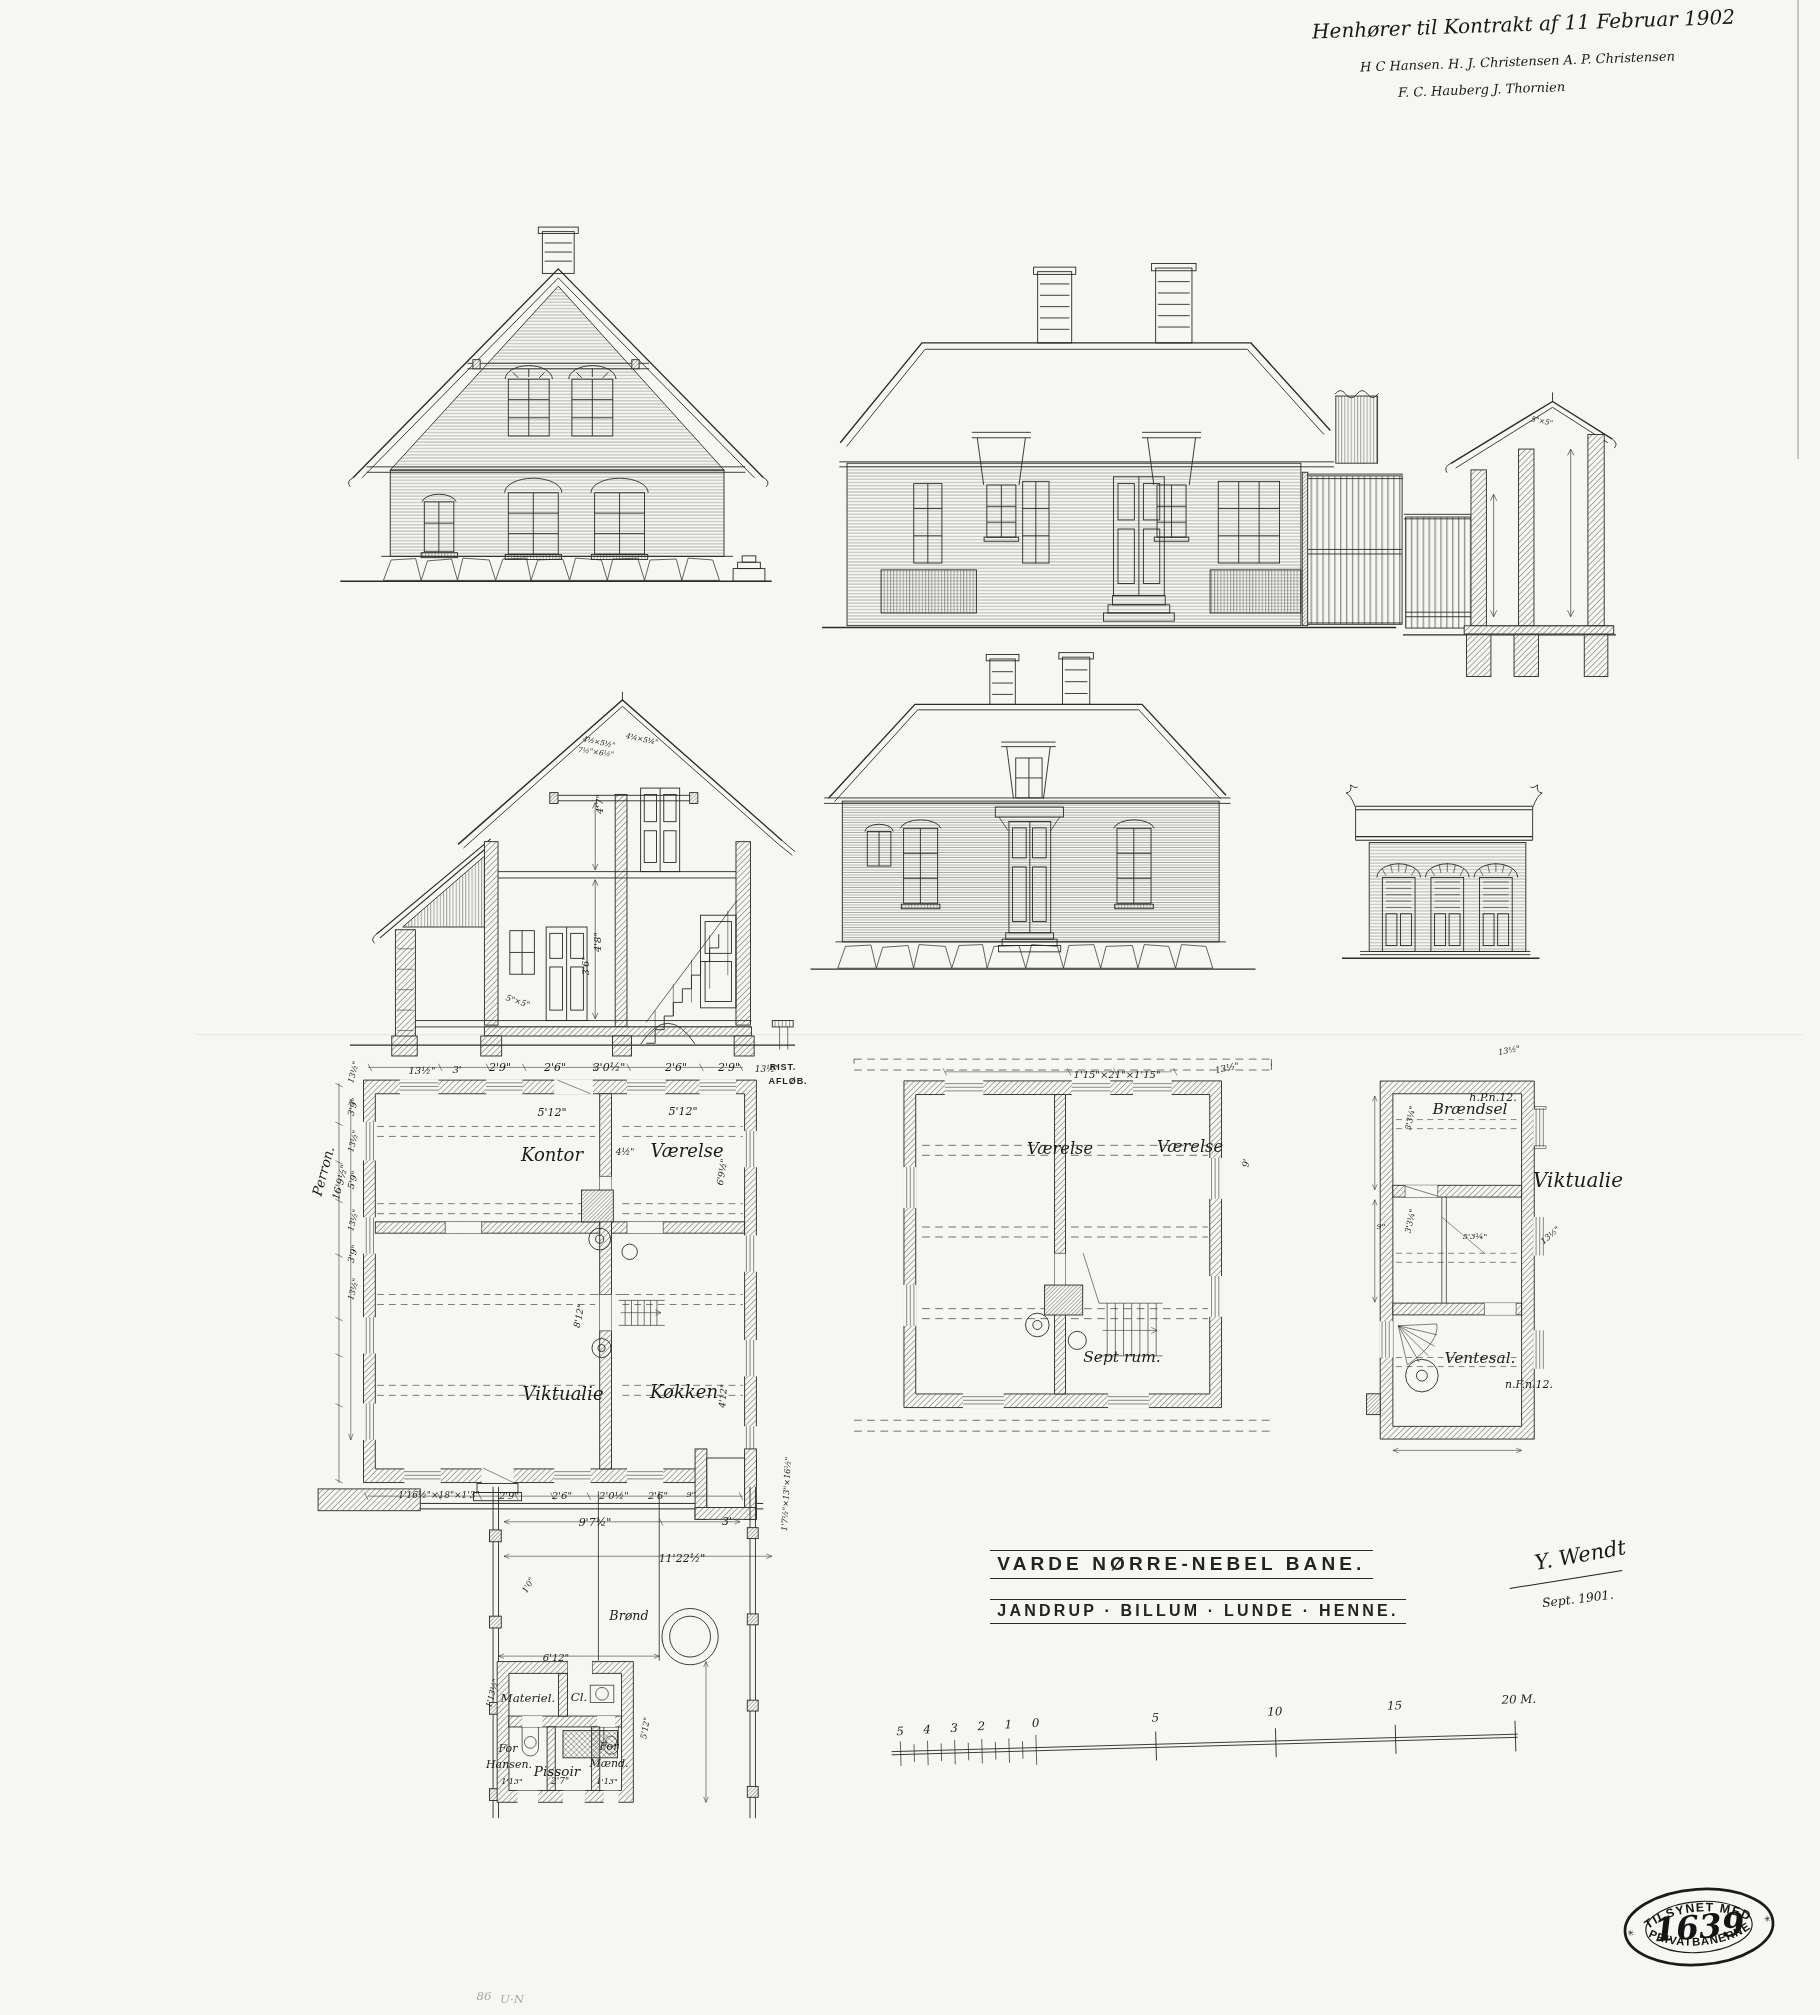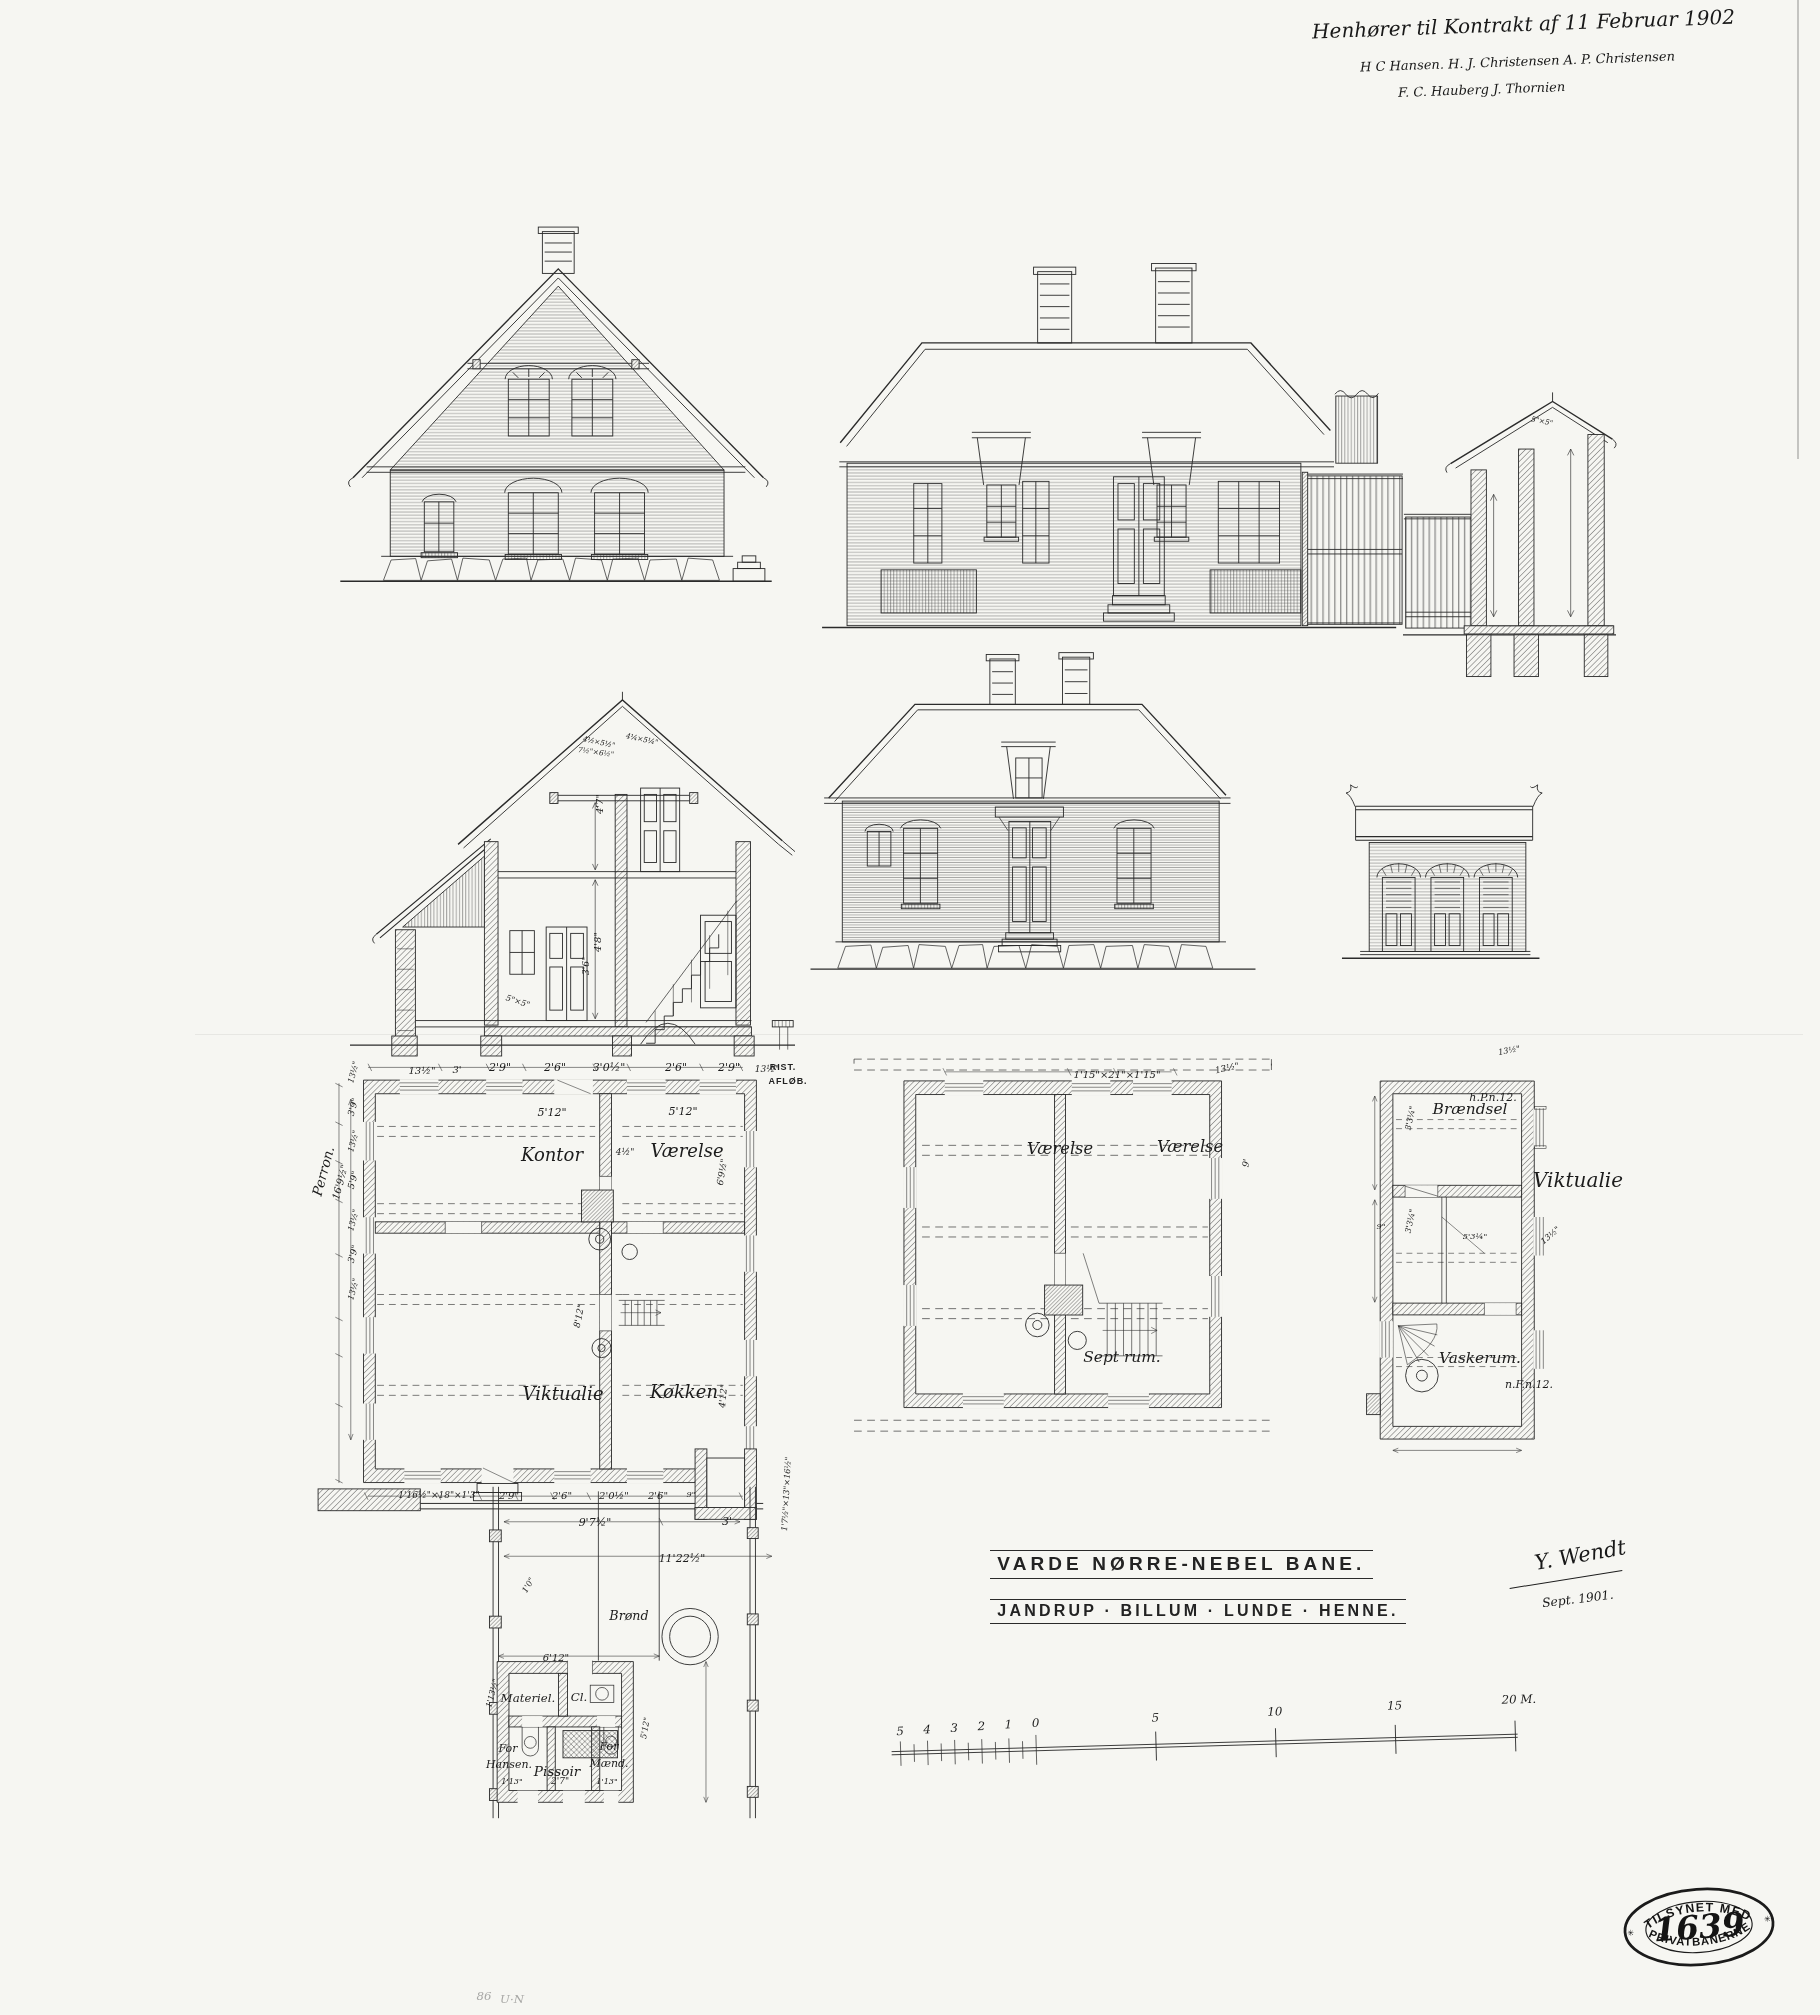--- a/index.html
+++ b/index.html
@@ -617,21 +617,21 @@
   <div id="labels" style="position:absolute;left:0;top:0;width:100%;height:100%;">
       <span class="ann script" style="left: 552px; top: 1154px; font-size: 18px; transform: translate(-50%, -50%) rotate(0deg);">Kontor</span>
       <span class="ann script" style="left: 687px; top: 1150px; font-size: 18px; transform: translate(-50%, -50%) rotate(0deg);">Værelse</span>
       <span class="ann script" style="left: 563px; top: 1393px; font-size: 18px; transform: translate(-50%, -50%) rotate(0deg);">Viktualie</span>
       <span class="ann script" style="left: 684px; top: 1391px; font-size: 18px; transform: translate(-50%, -50%) rotate(0deg);">Køkken</span>
       <span class="ann script" style="left: 1060px; top: 1148px; font-size: 16.3px; transform: translate(-50%, -50%) rotate(0deg);">Værelse</span>
       <span class="ann script" style="left: 1190px; top: 1146px; font-size: 16.3px; transform: translate(-50%, -50%) rotate(0deg);">Værelse</span>
       <span class="ann script" style="left: 1122px; top: 1357px; font-size: 15.4px; transform: translate(-50%, -50%) rotate(0deg);">Sept rum.</span>
       <span class="ann script" style="left: 1470px; top: 1109px; font-size: 15.4px; transform: translate(-50%, -50%) rotate(0deg);">Brændsel</span>
       <span class="ann script" style="left: 1578px; top: 1180px; font-size: 20px; transform: translate(-50%, -50%) rotate(0deg);">Viktualie</span>
-      <span class="ann script" style="left: 1480px; top: 1358px; font-size: 15.4px; transform: translate(-50%, -50%) rotate(0deg);">Vaskerum.</span>
+      <span class="ann script" style="left: 1480px; top: 1358px; font-size: 15.4px; transform: translate(-50%, -50%) rotate(0deg);">Ventesal.</span>
       <span class="ann script" style="left: 629px; top: 1615px; font-size: 12.7px; transform: translate(-50%, -50%) rotate(0deg);">Brønd</span>
       <span class="ann script" style="left: 528px; top: 1698px; font-size: 11.8px; transform: translate(-50%, -50%) rotate(0deg);">Materiel.</span>
       <span class="ann script" style="left: 579px; top: 1697px; font-size: 11.8px; transform: translate(-50%, -50%) rotate(0deg);">Cl.</span>
       <span class="ann script" style="left: 508px; top: 1748px; font-size: 11px; transform: translate(-50%, -50%) rotate(0deg);">For</span>
       <span class="ann script" style="left: 509px; top: 1764px; font-size: 11px; transform: translate(-50%, -50%) rotate(0deg);">Hansen.</span>
       <span class="ann script" style="left: 557px; top: 1771px; font-size: 13.6px; transform: translate(-50%, -50%) rotate(0deg); text-align: right;">Pissoir</span>
       <span class="ann script" style="left: 609px; top: 1746px; font-size: 11px; transform: translate(-50%, -50%) rotate(0deg);">For</span>
       <span class="ann script" style="left: 609px; top: 1763px; font-size: 11px; transform: translate(-50%, -50%) rotate(0deg);">Mænd.</span>
       <span class="ann script" style="left: 323px; top: 1171px; font-size: 13.6px; transform: translate(-50%, -50%) rotate(-75deg);">Perron.</span>
       <span class="ann script" style="left: 1493px; top: 1097px; font-size: 11px; transform: translate(-50%, -50%) rotate(0deg);">h.P.n.12.</span>

